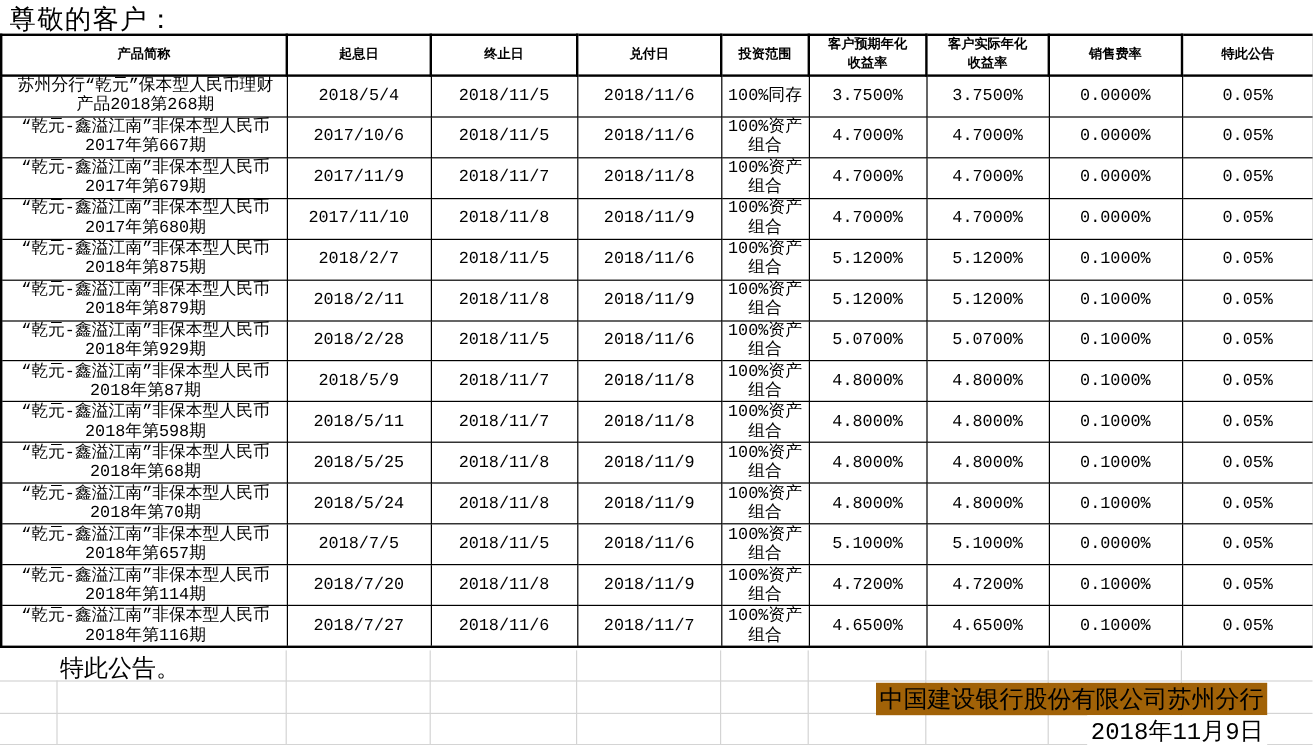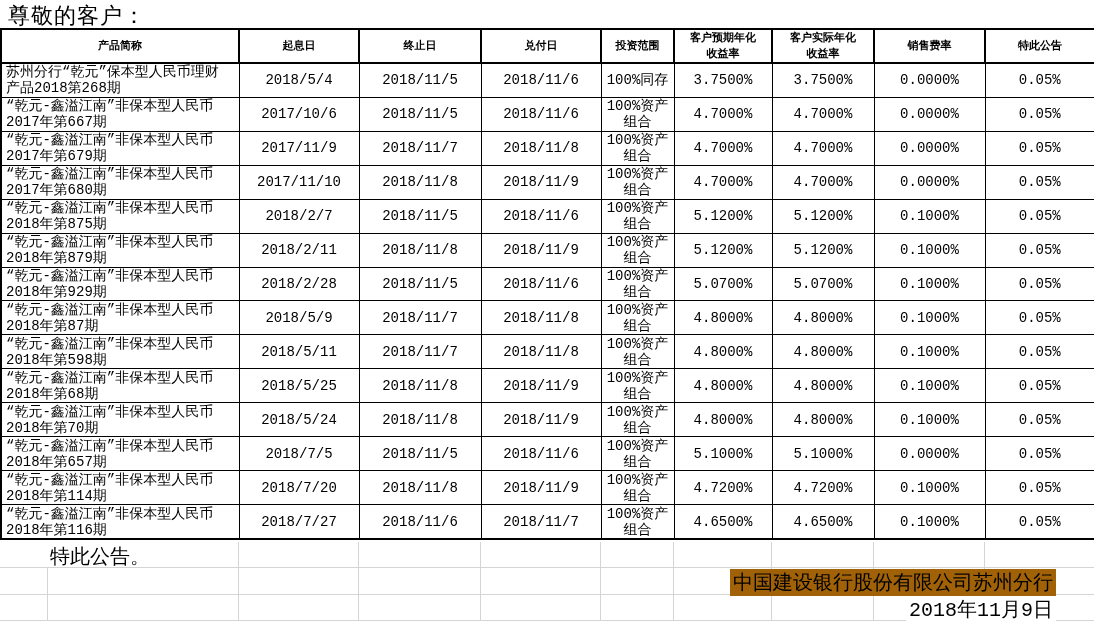--- a/index.html
+++ b/index.html
@@ -17,21 +17,21 @@
   .product-table th{
     border:2px solid #000000;font-size:11px;font-weight:bold;
     text-align:center;vertical-align:middle;white-space:pre-line;
     line-height:16px;padding:0 1px;
   }
   .product-table thead tr{height:34px;}
   .product-table td{
     border:1px solid #000;font-size:14px;text-align:center;
     vertical-align:middle;white-space:pre-line;line-height:16px;padding:0 2px;
   }
-  .product-table td.c0{text-align:left;padding-left:4px;padding-right:2px;}
+  .product-table td.c0{text-align:center;padding-left:4px;padding-right:2px;}
   
   .hl{position:absolute;left:0;width:1094px;height:1px;background:#d4d4d4;}
   .vl{position:absolute;top:542px;height:78px;width:1px;background:#d4d4d4;}
   .vl.short{top:567px;height:53px;}
   .closing{position:absolute;left:50px;top:543px;font-size:20px;}
   .issuer{position:absolute;right:38px;top:569px;font-size:20px;background:#a16207;padding:0 3px;}
   .issue-date{position:absolute;right:38px;top:596px;font-size:20px;background:#fff;padding:0 3px;}
 </style>
 </head>
 <body>

